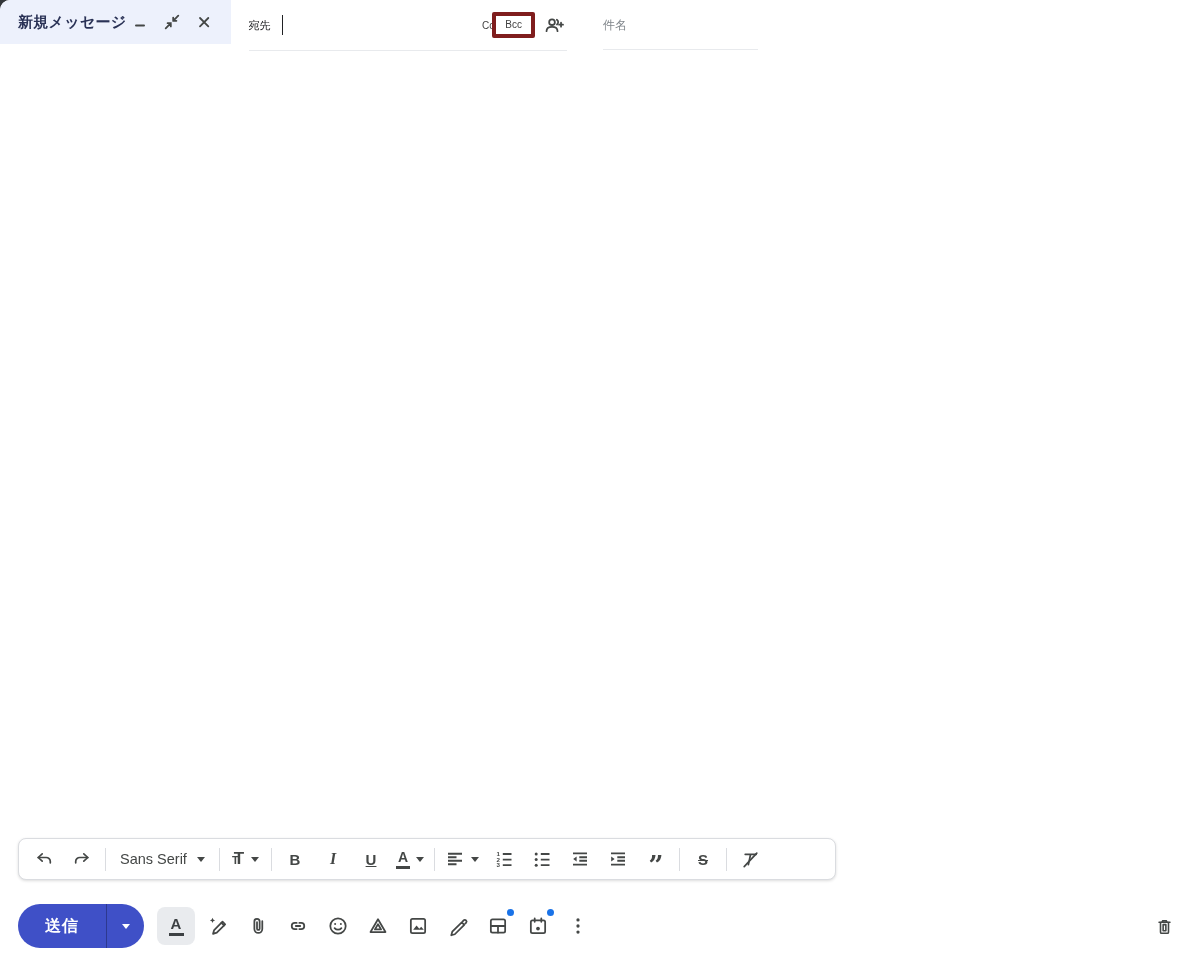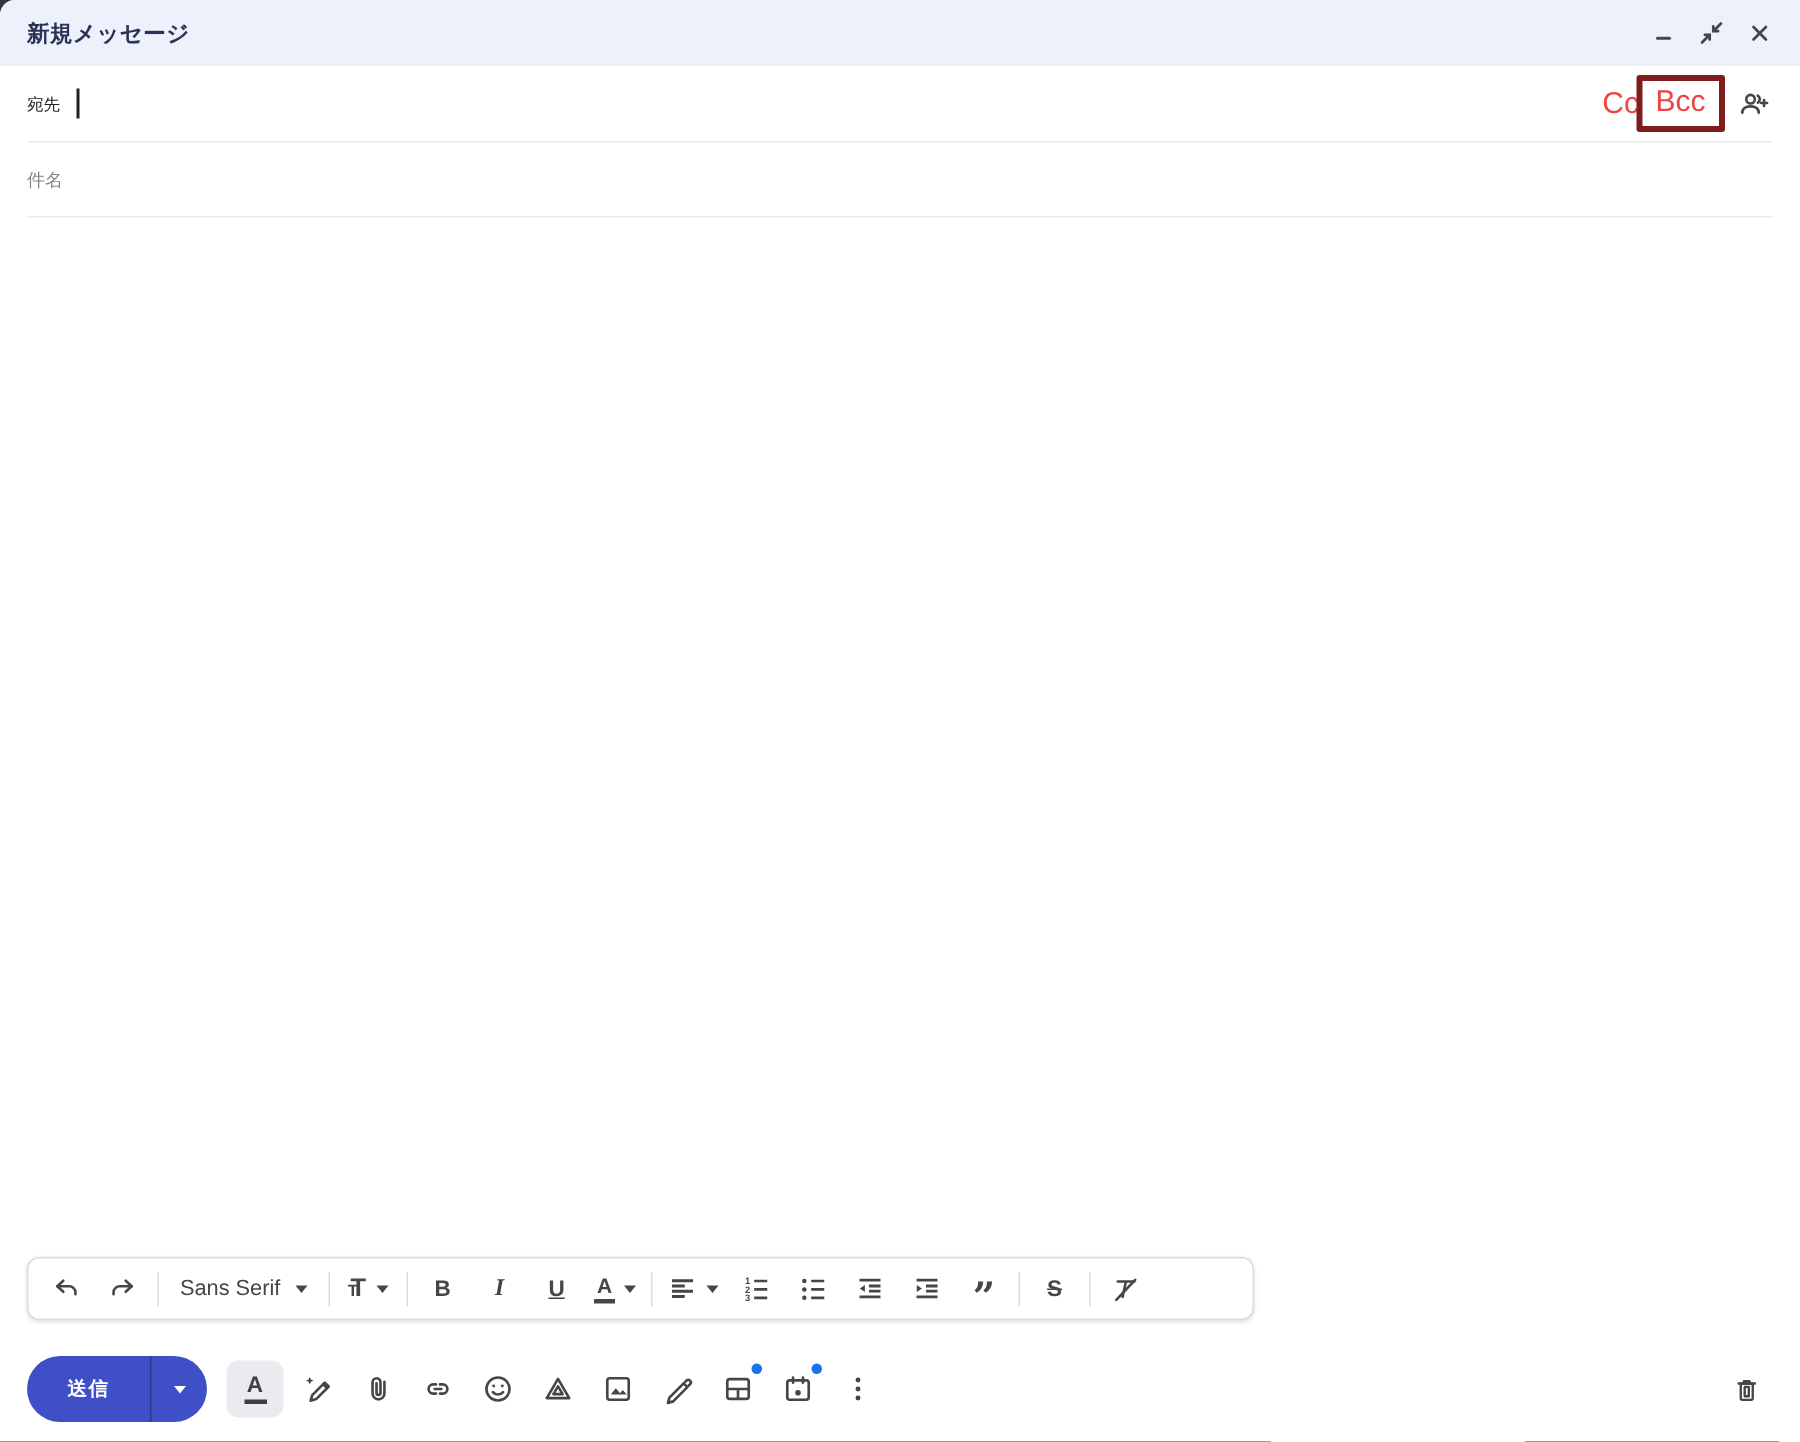--- a/index.html
+++ b/index.html
@@ -1,39 +1,39 @@
 <!DOCTYPE html>
 <html><head>
 <meta charset="utf-8">
 <style>
   * { margin:0; padding:0; box-sizing:border-box; }
   html,body { width:1200px; height:961px; background:#33363a; font-family:"Liberation Sans", sans-serif; }
   .window {
     position:relative; width:1200px; height:961px; background:#fff;
-    border-top-left-radius:10px; overflow:hidden; display:flex; flex-direction:column;
+    border-top-left-radius:10px; overflow:hidden; display:flex; flex-direction:row;
   }
   
   .titlebar {
     height:44px; background:#edf1fc; display:flex; align-items:center;
     padding:0 14px 0 18px; flex:0 0 auto;
   }
   .titlebar .title { font-size:15px; font-weight:700; color:#2a3256; letter-spacing:.3px; }
   .win-controls { margin-left:auto; display:flex; align-items:center; gap:6px; }
   .win-btn { width:26px; height:26px; display:flex; align-items:center; justify-content:center; cursor:pointer; background:none; border:none; }
   .win-btn svg { stroke:#444746; stroke-width:1.8; fill:none; stroke-linecap:round; }
   
   .field-row {
     margin:0 18px; height:51px; display:flex; align-items:center;
     border-bottom:1px solid #e8eaed; flex:0 0 auto;
   }
   .to-label { font-size:11px; color:#202124; }
   .text-cursor { display:inline-block; width:1.5px; height:20px; background:#202124; margin-left:11px; }
   .to-input { border:none; outline:none; flex:1; height:100%; font-size:15px; color:#202124; min-width:20px; background:transparent; }
   .ccbcc { display:flex; align-items:center; margin-left:auto; }
-  .cc-link, .bcc-link { font-size:20px; color:#ef4444; cursor:pointer; }
+  .cc-link, .bcc-link { font-size:10px; color:#404040; cursor:pointer; }
   .cc-link { margin-right:1px; }
   .red-annotation {
     border:4px solid #7f1d1d; border-radius:2px; padding:3px 9px 4px 9px;
     margin-left:-3px; margin-right:2px; display:inline-flex; align-items:center;
   }
   .person-add-btn { background:none; border:none; cursor:pointer; padding:2px; margin-left:4px; display:flex; }
   .subject-row { height:50px; }
   .subject-input { width:100%; border:none; outline:none; font-size:12px; color:#202124; background:transparent; }
   .subject-input::placeholder { color:#80868b; opacity:1; }
   
@@ -67,21 +67,21 @@
   .strike-glyph { font-size:15px; font-weight:700; text-decoration:line-through; }
   
   .footer-bar {
     position:absolute; left:18px; right:16px; top:903px; height:46px;
     display:flex; align-items:center;
   }
   .send-btn {
     height:44px; border-radius:22px; background:#3f50c7; display:flex; align-items:stretch;
     overflow:hidden; border:none; cursor:pointer; margin-right:13px; padding:0;
   }
-  .send-main { display:flex; align-items:center; padding:0 27px; color:#fff; font-size:13px; font-weight:700; letter-spacing:1px; cursor:pointer; }
+  .send-main { display:flex; align-items:center; padding:0 27px; color:#fff; font-size:16px; font-weight:700; letter-spacing:1px; cursor:pointer; }
   .send-sep { width:1px; background:rgba(0,0,0,.28); margin:0; }
   .send-arrow { width:37px; display:flex; align-items:center; justify-content:center; cursor:pointer; }
   .send-arrow .caret-down { border-top-color:#fff; }
   .ft-btn {
     position:relative; background:none; border:none; cursor:pointer; width:40px; height:38px;
     display:flex; align-items:center; justify-content:center; border-radius:50%;
   }
   .ft-btn svg { stroke:#444746; fill:none; stroke-width:1.6; stroke-linecap:round; stroke-linejoin:round; }
   .fmt-toggle {
     width:38px; height:38px; border-radius:8px; background:#e9ebee; border:none; cursor:pointer;

